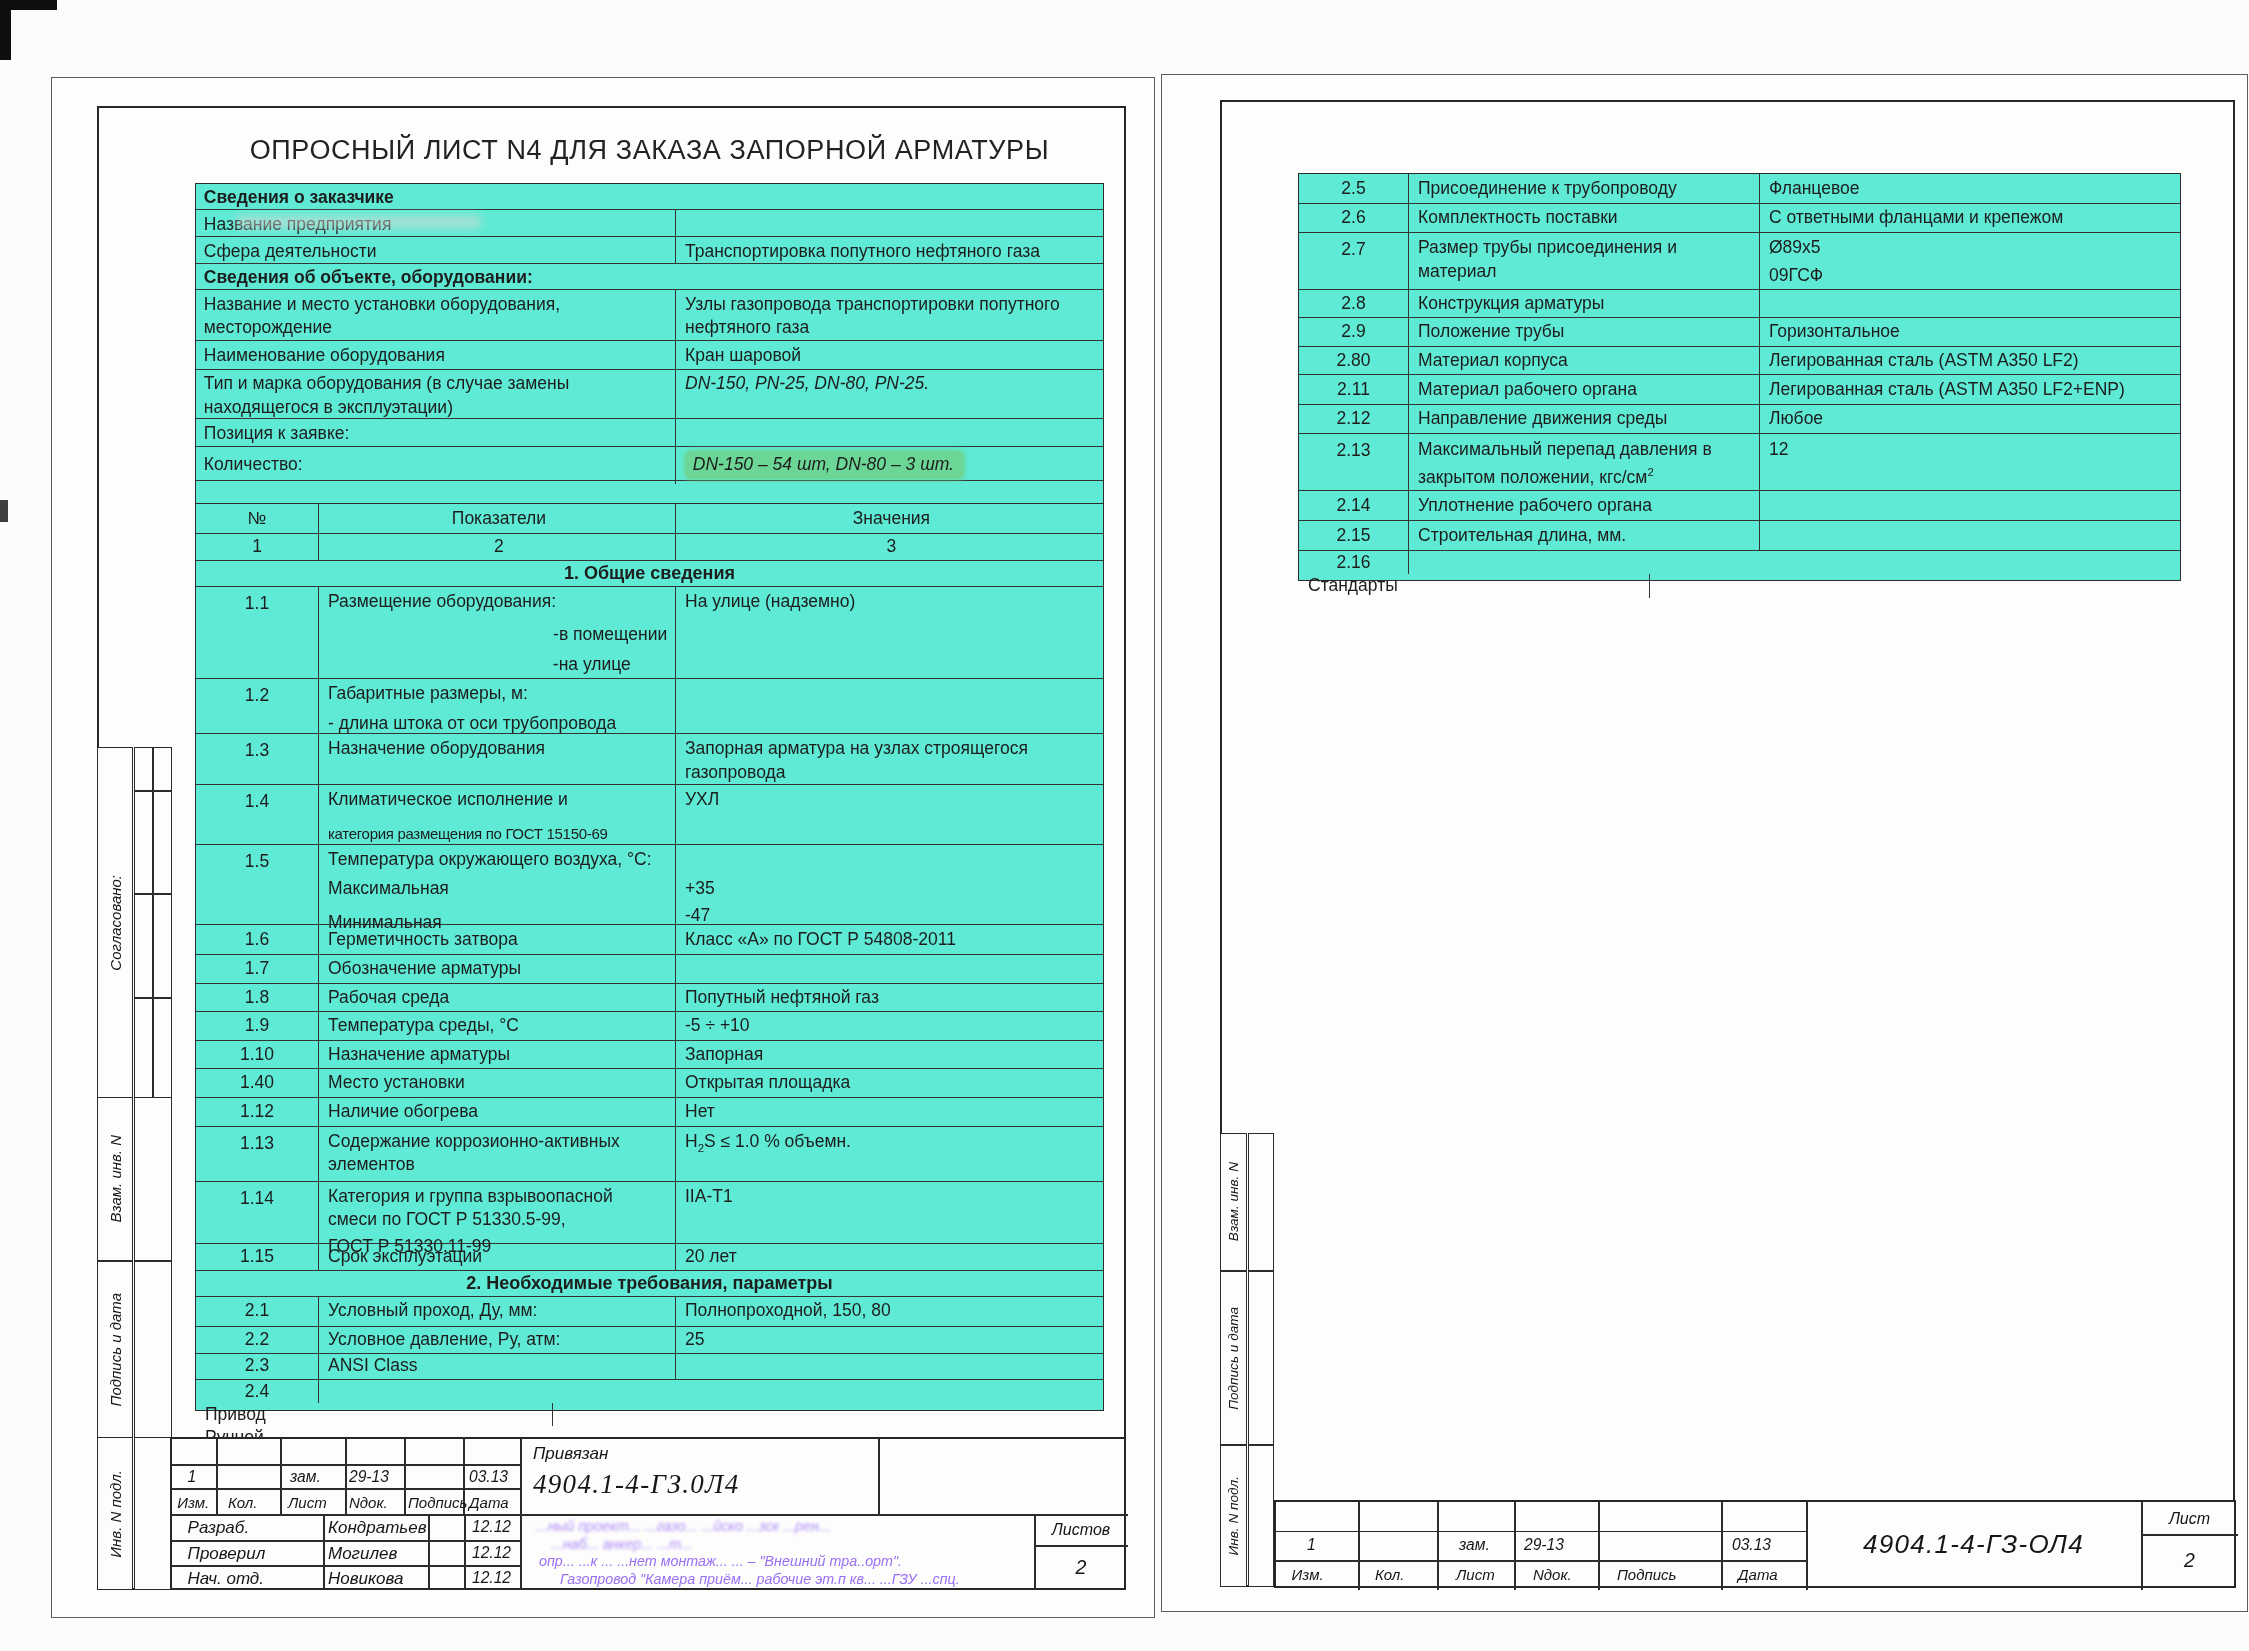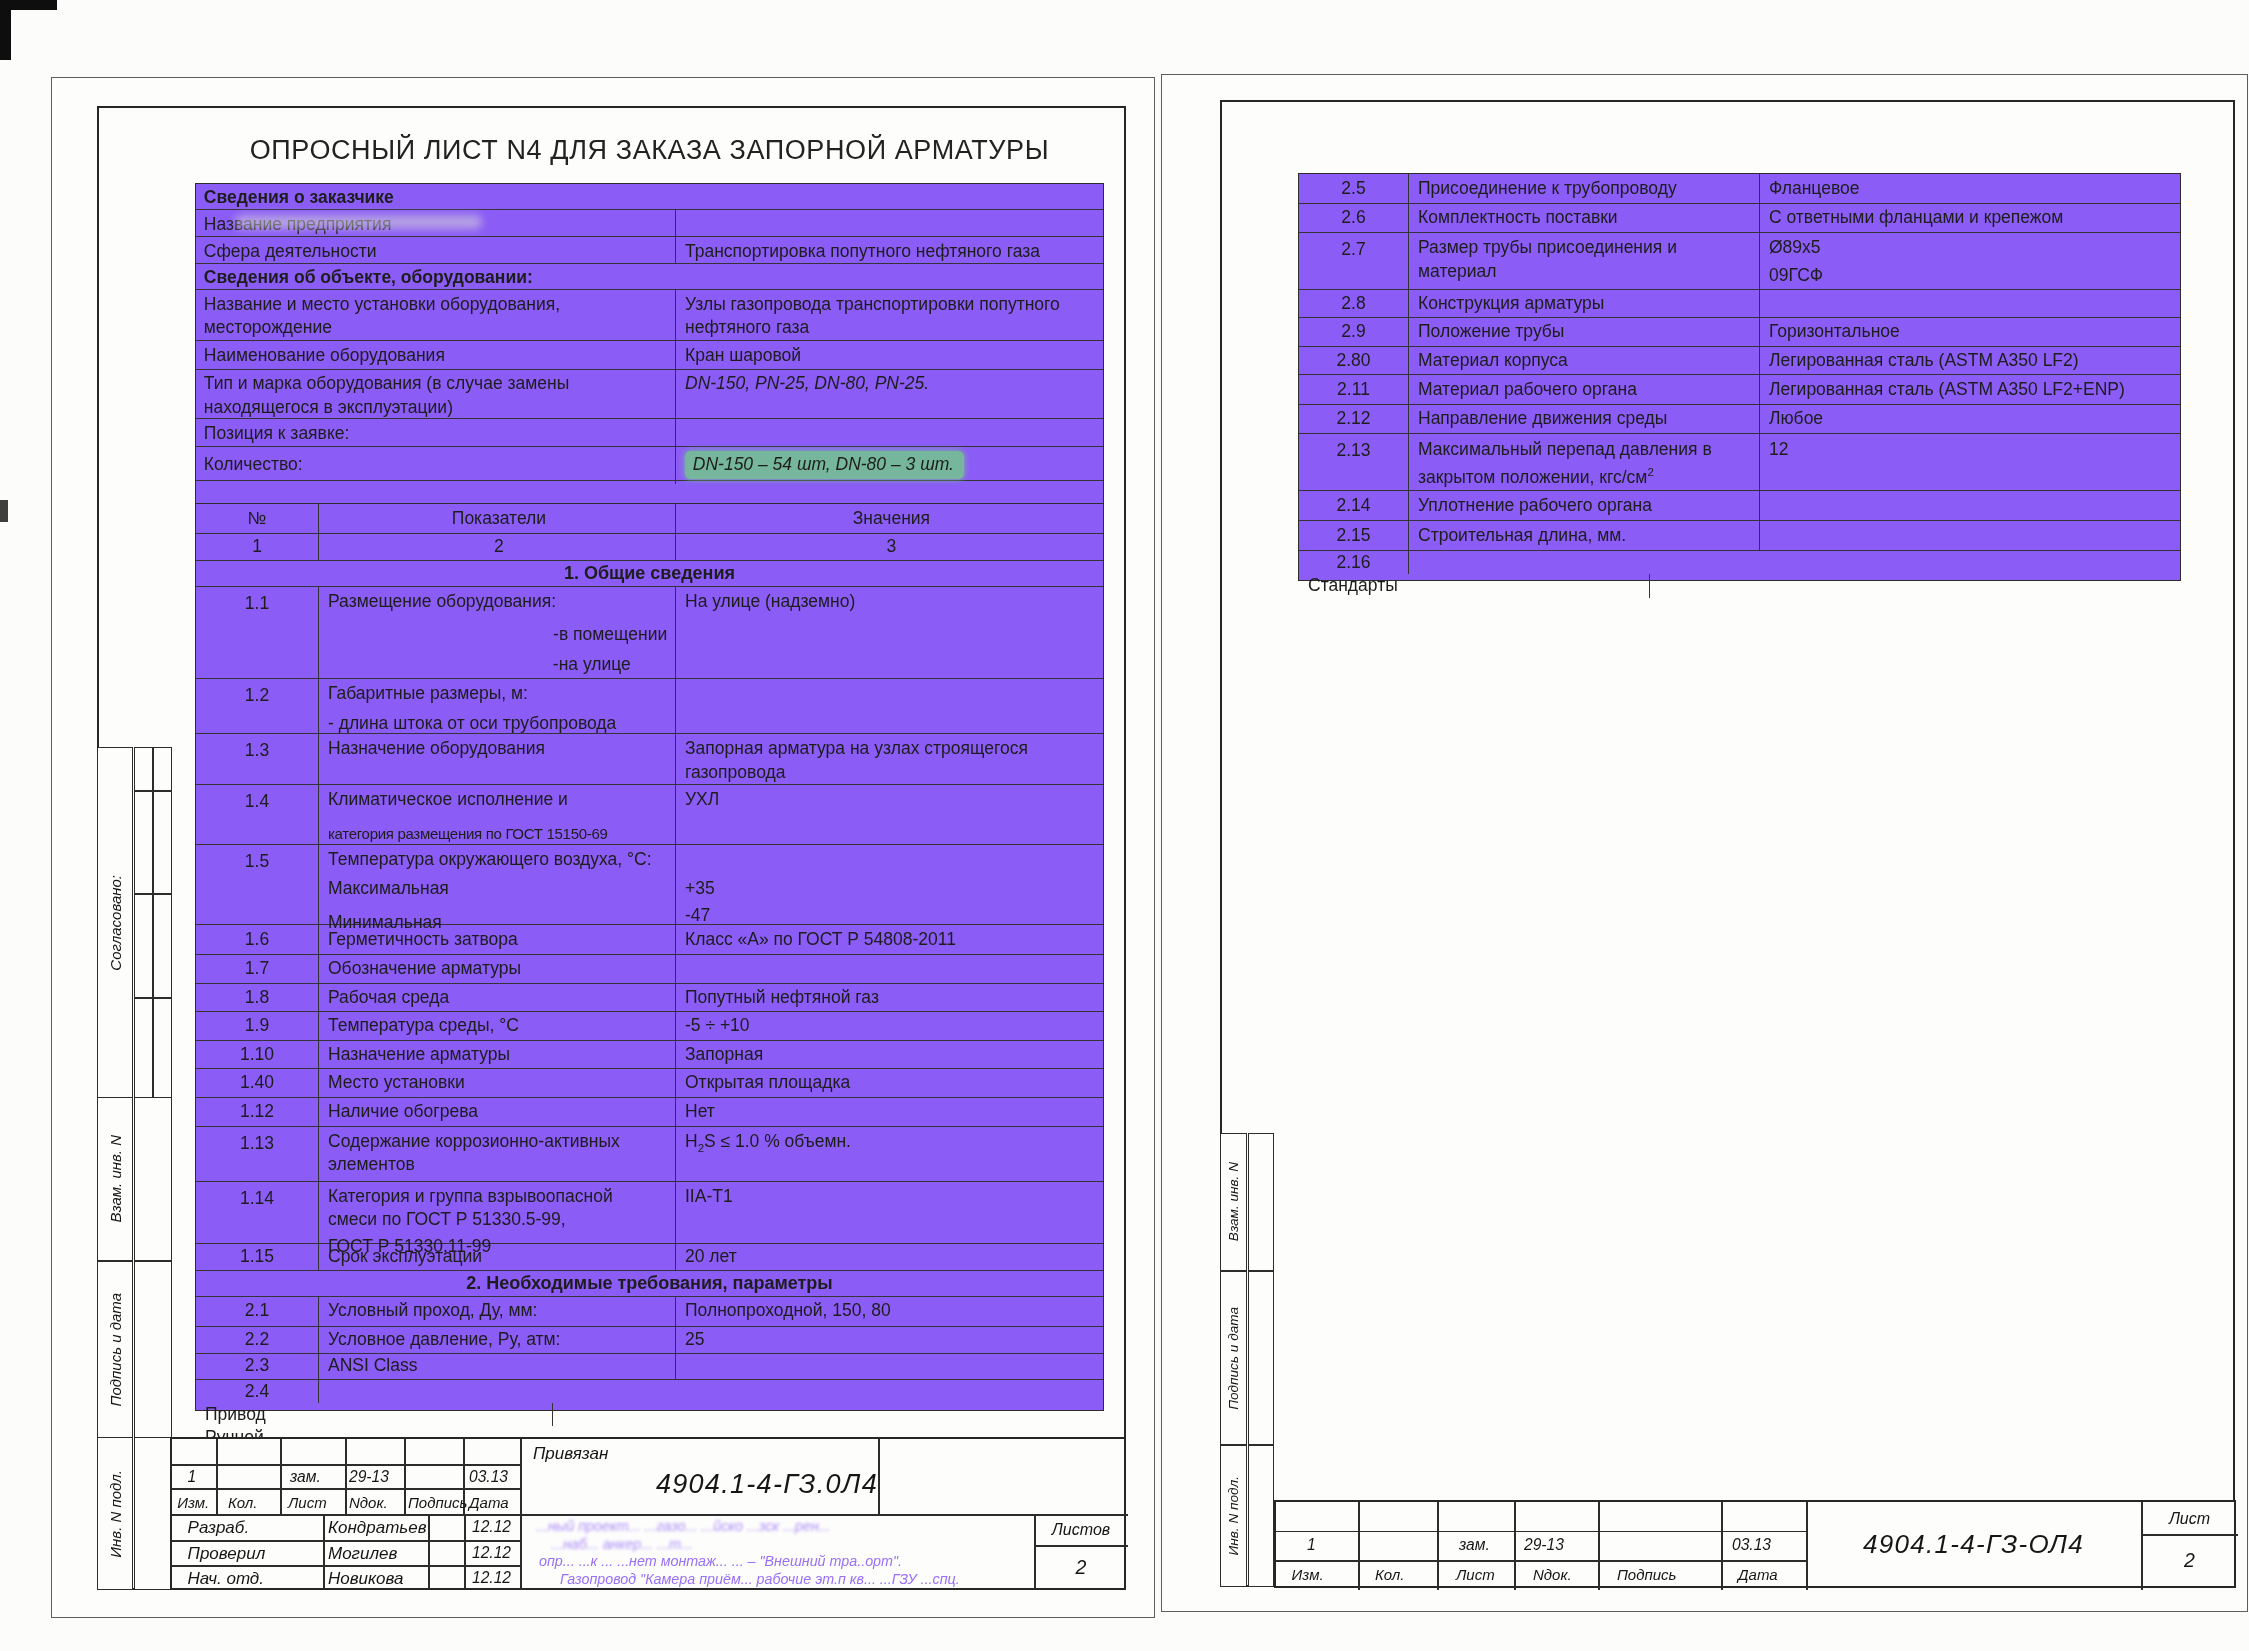--- a/index.html
+++ b/index.html
@@ -1,21 +1,21 @@
 <!DOCTYPE html>
 <html style="font-size:10.4px"><head>
 <meta charset="utf-8">
 <style>
   html,body{margin:0;padding:0;background:#e9e9e7;}
   #canvas{position:relative;width:2250px;height:1651px;background:#fcfcfa;
     font-family:"Liberation Sans",sans-serif;color:#1d1d1d;overflow:hidden;}
   .thinframe{position:absolute;border:1.3px solid #5d5d5b;background:#fdfdfc;}
   .thickframe{position:absolute;border:2.6px solid #262626;box-sizing:border-box;}
   .doc-title{position:absolute;text-align:center;font-size:27px;letter-spacing:0.6px;color:#222;}
-  .tbl{position:absolute;border:1.9px solid #2c2c2c;box-sizing:border-box;background:#8b5cf6;}
+  .tbl{position:absolute;border:1.9px solid #2c2c2c;box-sizing:border-box;background:#5eead4;}
   .row{position:relative;display:flex;border-bottom:1.3px solid #343434;box-sizing:border-box;}
   .row:last-child{border-bottom:none;flex-direction:column;}
   .cell{box-sizing:border-box;font-size:17.5px;line-height:23.4px;}
   .bR{border-right:1.3px solid #343434;}
   .vcenter{display:flex;align-items:center;}
   .htxt{font-weight:bold;}
   .cn{width:123px;text-align:center;justify-content:center;display:flex;}
   .cl{width:357px;padding:3.2px 5.2px 0 9px;}
   .cv{flex:1;padding:3.2px 5.2px 0 9px;}
   .il{width:480px;padding:2.6px 5.2px 0 7.8px;}
@@ -336,21 +336,21 @@
     <div class="stx" style="left:156px;top:79px;font-size:17px;">Кондратьев</div>
     <div class="stx" style="left:300px;top:79px;font-size:15.6px;">12.12</div>
     <div class="stx" style="left:15.6px;top:105px;font-size:17px;">Проверил</div>
     <div class="stx" style="left:156px;top:105px;font-size:17px;">Могилев</div>
     <div class="stx" style="left:300px;top:105px;font-size:15.6px;">12.12</div>
     <div class="stx" style="left:15.6px;top:130px;font-size:17px;">Нач. отд.</div>
     <div class="stx" style="left:156px;top:130px;font-size:17px;">Новикова</div>
     <div class="stx" style="left:300px;top:130px;font-size:15.6px;">12.12</div>
 
     <div class="stx" style="left:361px;top:5.2px;font-size:17px;">Привязан</div>
-    <div class="stx" style="left:361px;top:30px;width:345px;text-align:right;font-size:27px;letter-spacing:1.3px;">4904.1-4-ГЗ.0Л4</div>
+    <div class="stx" style="left:361px;top:30px;width:345px;text-align:left;font-size:27px;letter-spacing:1.3px;font-family:Liberation Serif, serif;">4904.1-4-ГЗ.0Л4</div>
 
     <div class="blurline blur1" style="left:364px;top:79px;">...ный проект...   ...газо...    ...йско   ...зск   ...рен...</div>
     <div class="blurline blur1" style="left:379px;top:97px;">...наб... анкер...   ...т...</div>
     <div class="blurline blur2" style="left:367px;top:114px;">опр...  ...к ...   ...нет монтаж...  ...  – "Внешний тра..орт".</div>
     <div class="blurline blur2" style="left:388px;top:132px;">Газопровод "Камера приём...  рабочие эт.п  кв...   ...ГЗУ  ...спц.</div>
 
     <div class="stx" style="left:862px;top:82px;width:94px;text-align:center;font-size:16px;">Листов</div>
     <div class="stx" style="left:862px;top:117px;width:94px;text-align:center;font-size:19.5px;">2</div>
   </div>
 

